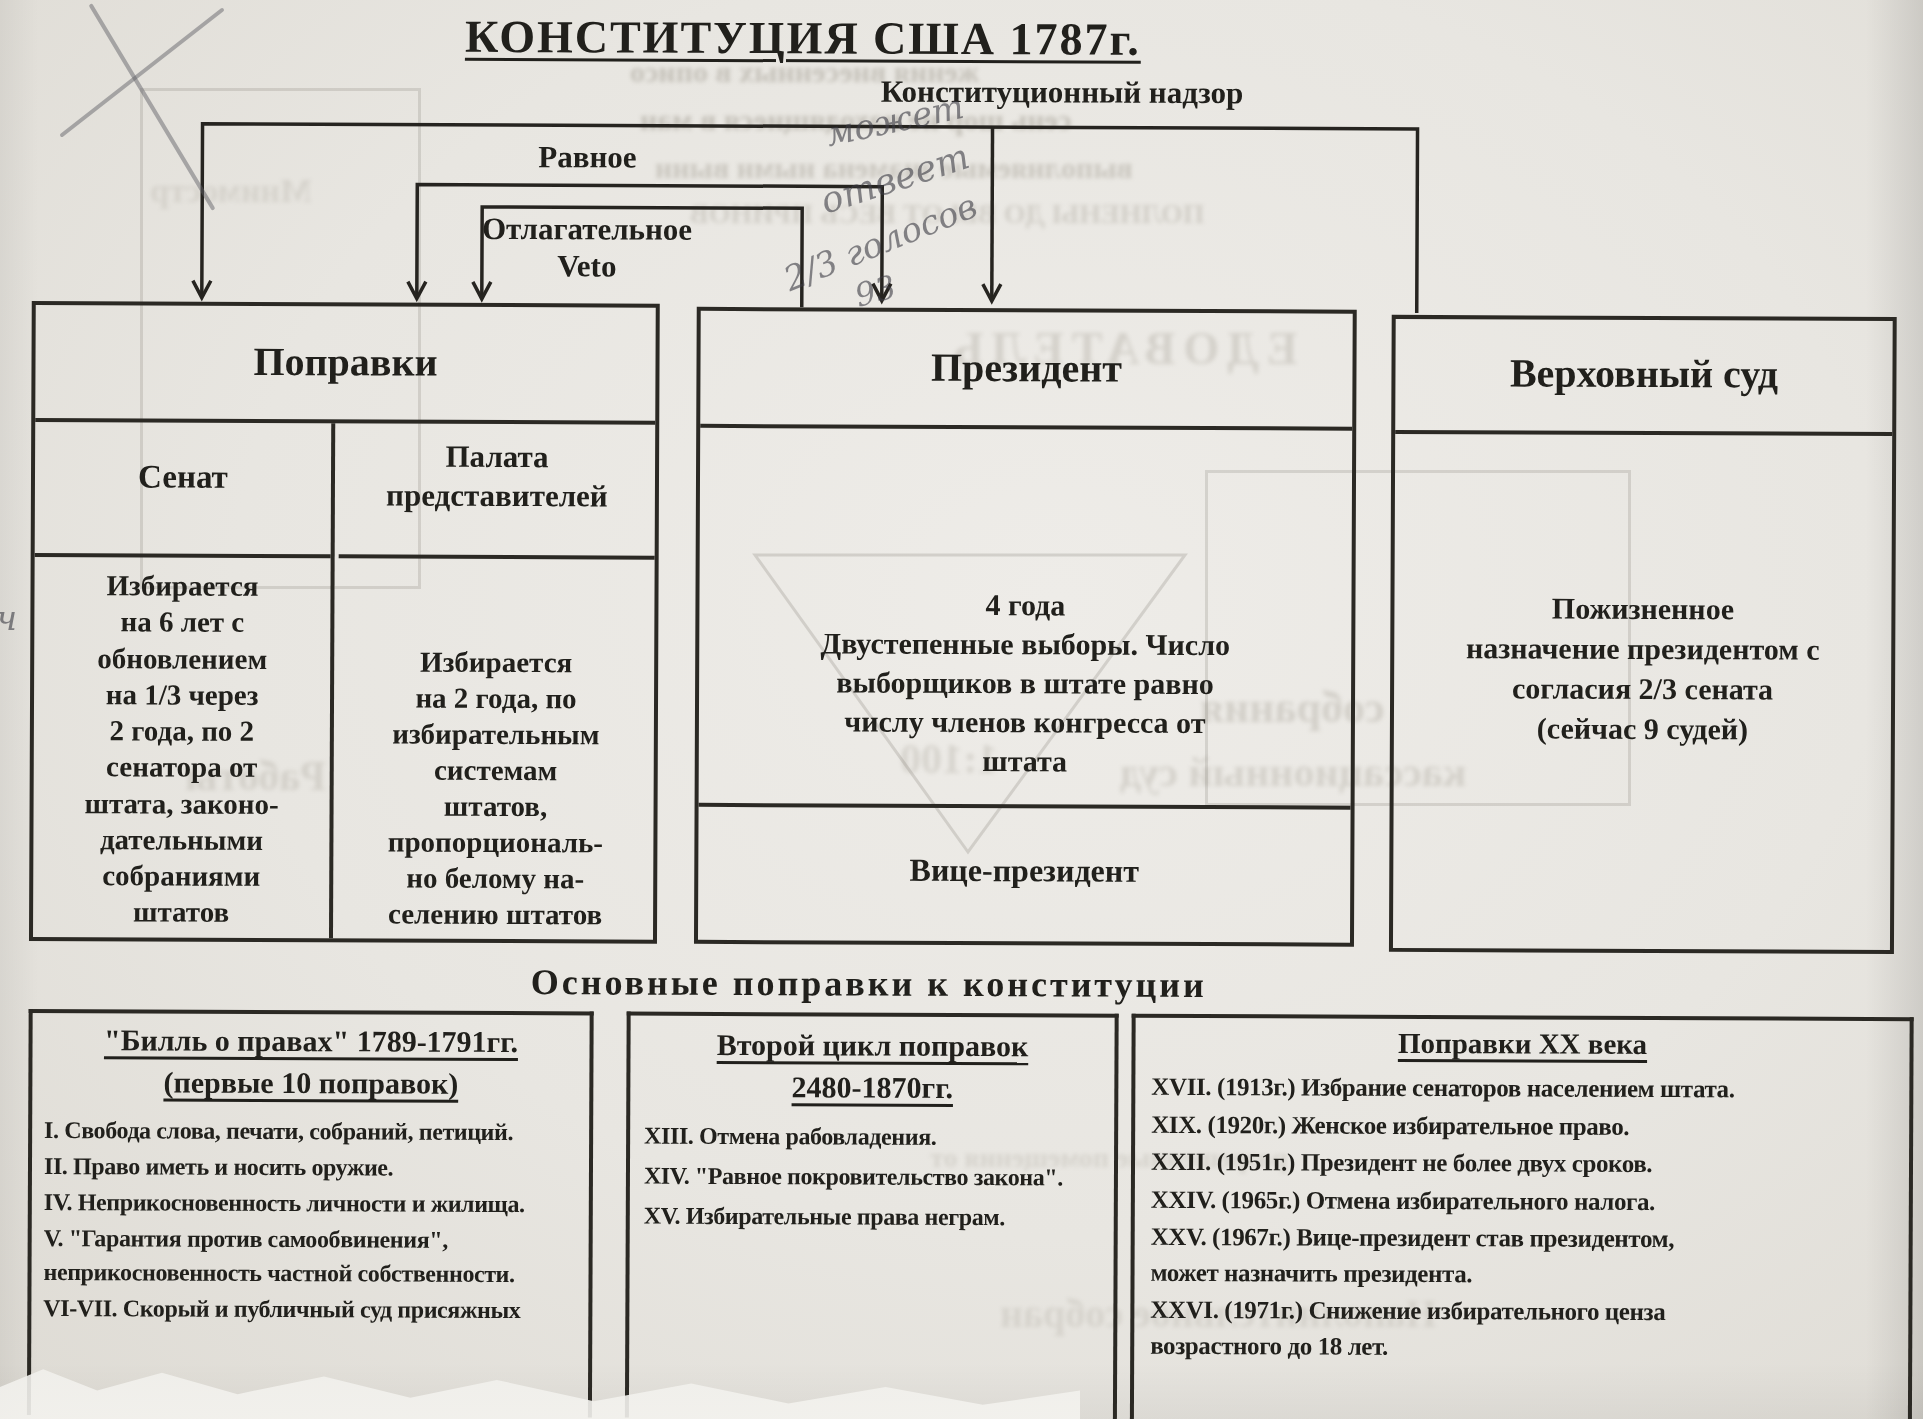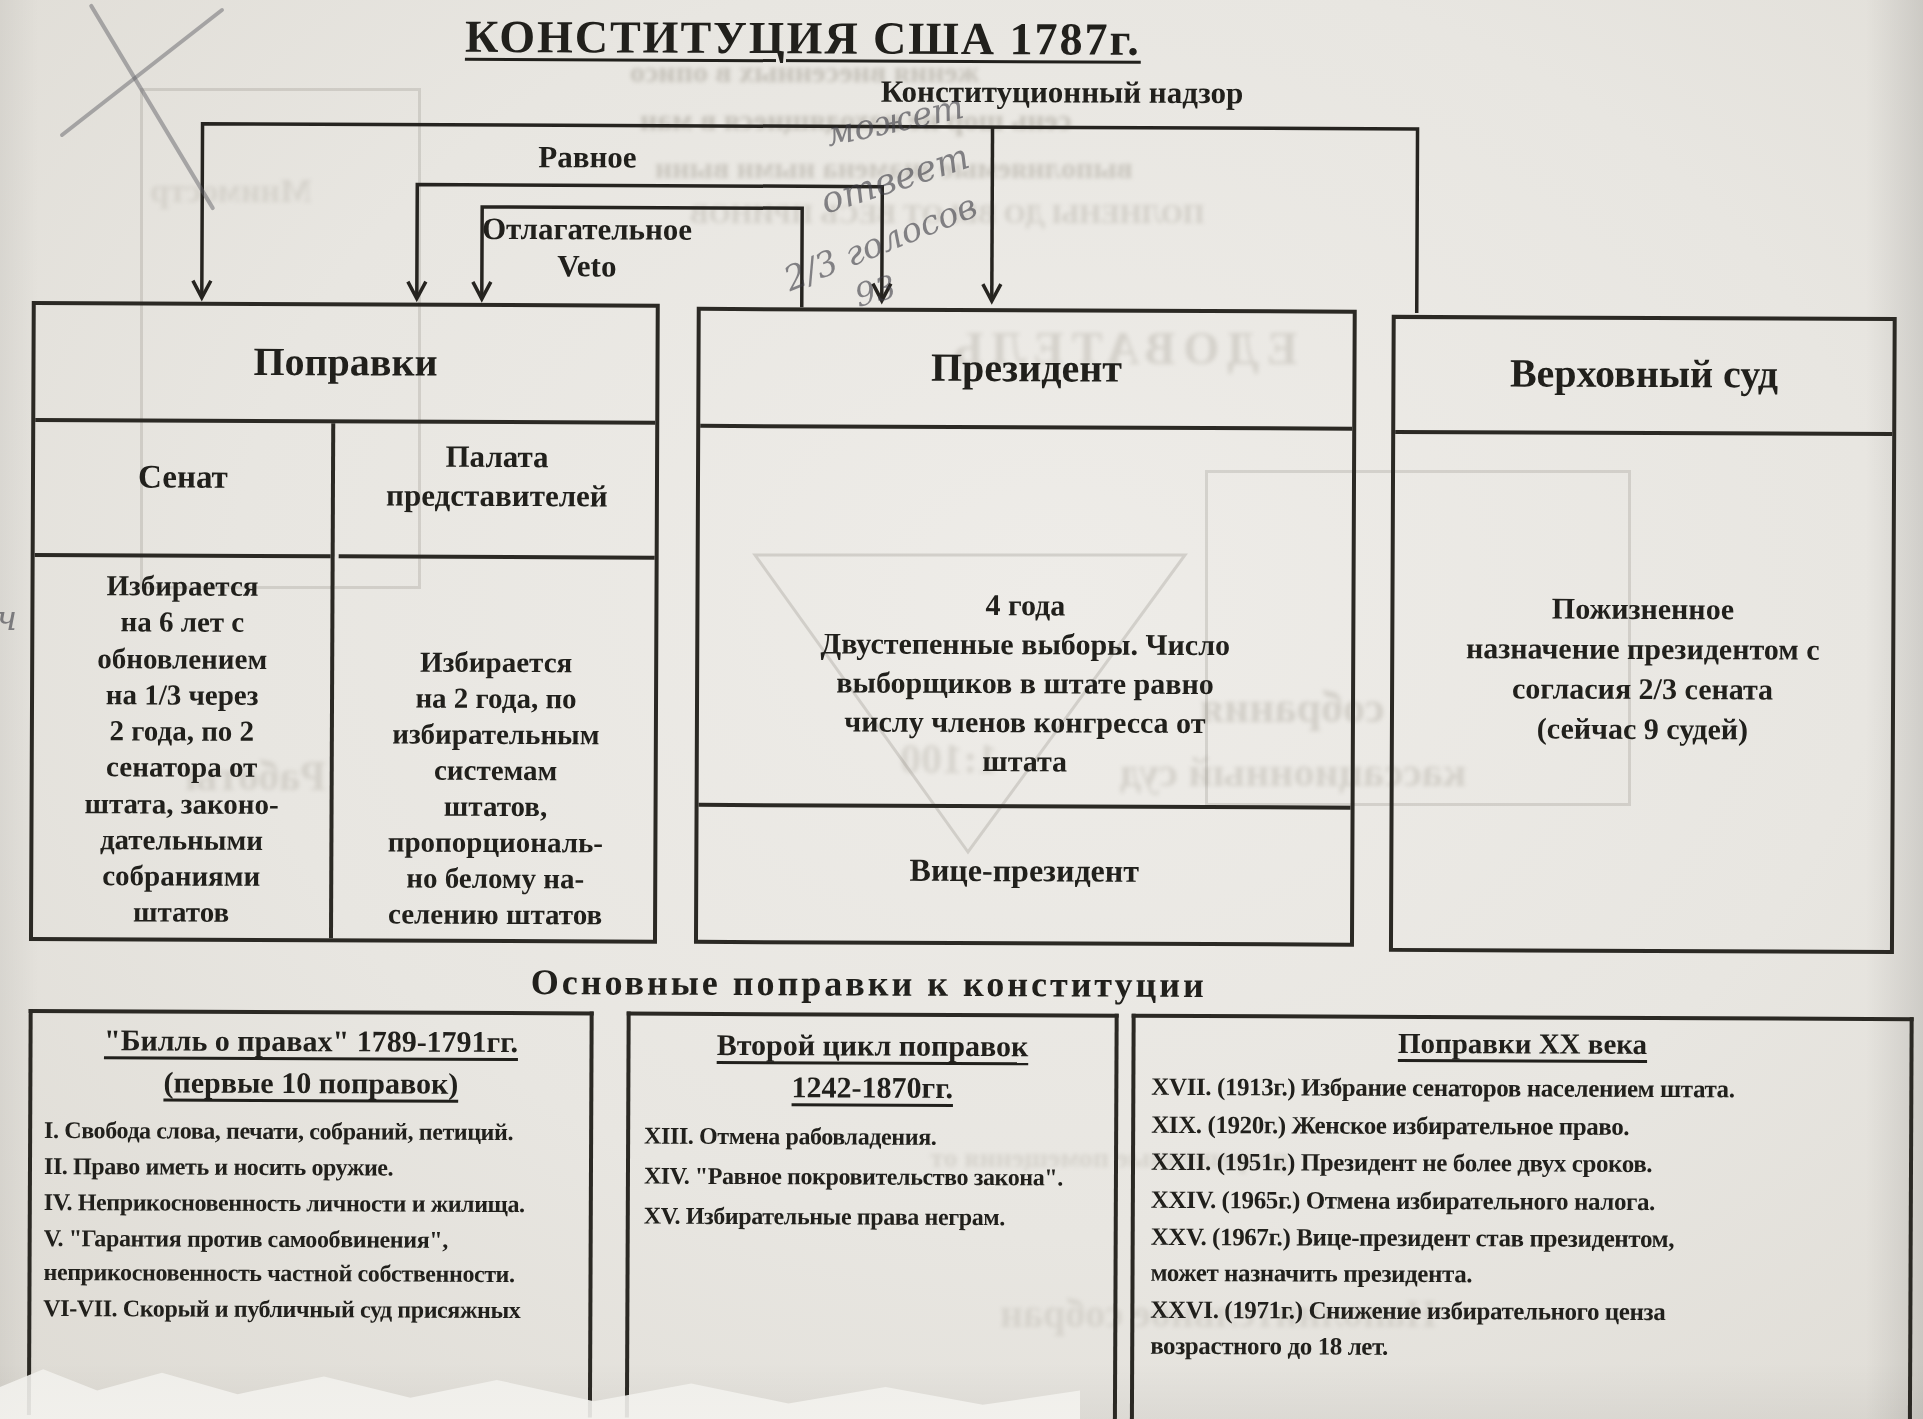--- a/index.html
+++ b/index.html
@@ -150,21 +150,21 @@
       <div class="amx pre" style="padding:2px 12px 0;font-size:24px;line-height:1.42;">V. "Гарантия против самообвинения",
 неприкосновенность частной собственности.</div>
       <div class="amx pre" style="padding:2px 12px 0;font-size:24px;line-height:1.42;">VI-VII. Скорый и публичный суд присяжных</div>
     </div>
 
     <div class="box" style="left:628px;top:1013px;width:492px;height:406px;border-bottom:none;">
       <div class="hdr" style="padding-top:12px;font-size:30px;">
         <span class="under">Второй цикл поправок</span>
       </div>
       <div class="hdr" style="padding-top:8px;font-size:30px;">
-        <span class="under">1242-1870гг.</span>
+        <span class="under">2480-1870гг.</span>
       </div>
       <div class="amx" style="padding:14px 14px 0;font-size:24px;line-height:1.5;">XIII. Отмена рабовладения.</div>
       <div class="amx" style="padding:4px 14px 0;font-size:24px;line-height:1.5;">XIV. "Равное покровительство закона".</div>
       <div class="amx" style="padding:4px 14px 0;font-size:24px;line-height:1.5;">XV. Избирательные права неграм.</div>
     </div>
 
     <div class="box" style="left:1133px;top:1013px;width:782px;height:406px;border-bottom:none;">
       <div class="hdr" style="padding-top:8px;font-size:29px;">
         <span class="under">Поправки XX века</span>
       </div>

